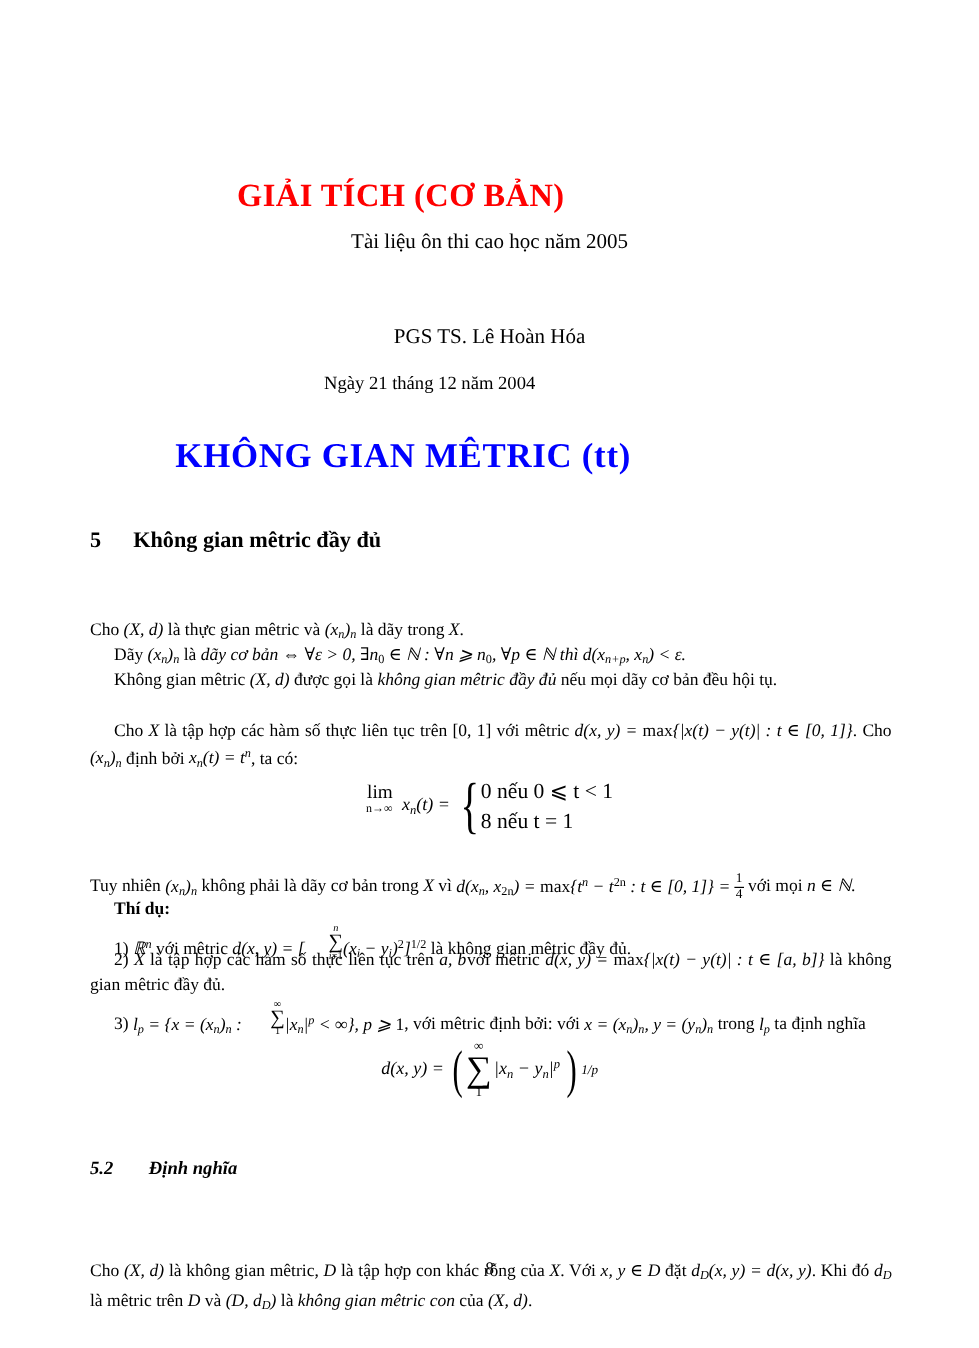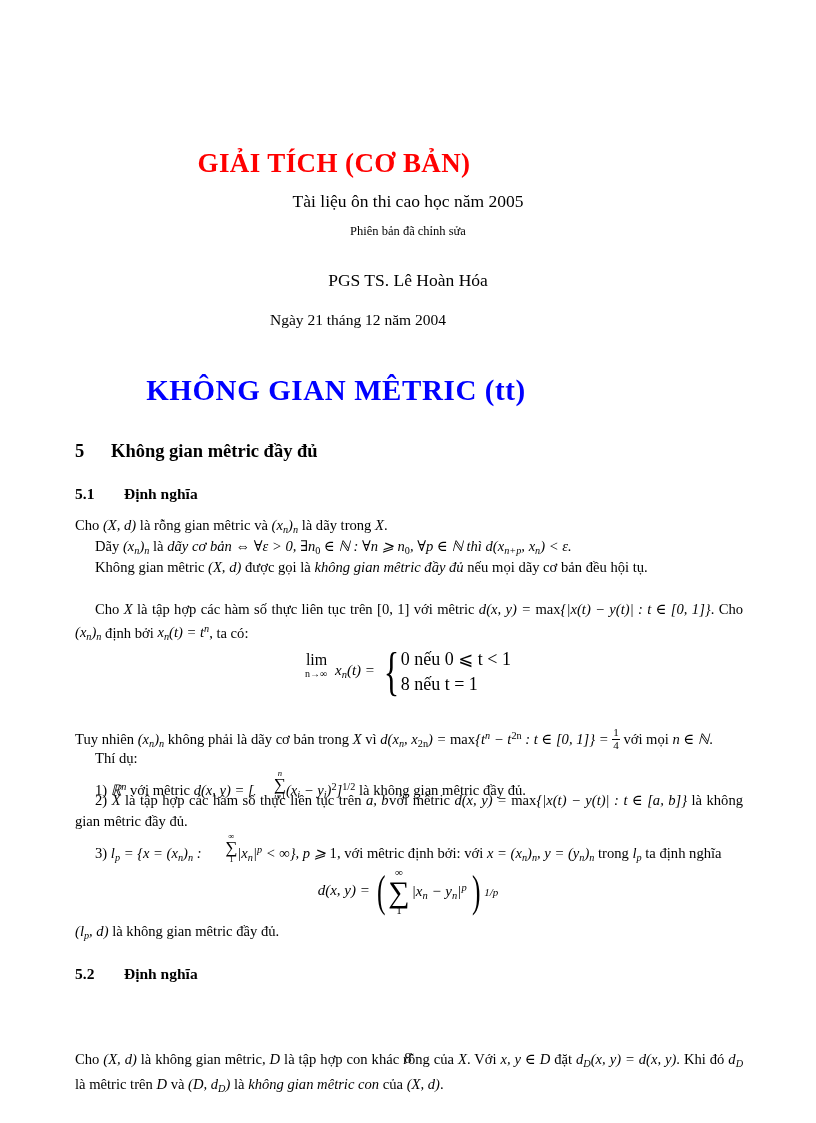--- a/index.html
+++ b/index.html
@@ -52,21 +52,21 @@
   }
   .title-date {
     position: absolute;
     left: 0; top: 311px;
     width: 716px;
     text-align: center;
     font-size: 15.5px;
   }
   .title-chapter {
     position: absolute;
-    left: 0; top: 374px;
+    left: 0; top: 364px;
     width: 672px;
     text-align: center;
     color: #0000ff;
     font-weight: bold;
     font-size: 29px;
     letter-spacing: 0.6px;
   }
 
   
   .h-section {
@@ -90,21 +90,21 @@
   .para {
     position: absolute;
     left: 75px;
     width: 668px;
     font-size: 14.6px;
     line-height: 20.6px;
     text-align: justify;
   }
   .indent { text-indent: 20px; }
   i, .it { font-style: italic; }
-  b, .bf { font-weight: normal; }
+  b, .bf { font-weight: bold; }
   .mathvar { font-style: italic; font-family: "Liberation Serif","DejaVu Serif",serif; }
   .up { font-style: normal; }
 
   
   sub { font-size: 0.70em; vertical-align: -0.28em; font-style: italic; }
   sup { font-size: 0.70em; vertical-align: 0.48em; font-style: italic; }
   sub.up, sup.up { font-style: normal; }
 
   
   .frac {
@@ -196,35 +196,31 @@
     font-size: 14.6px;
   }
 </style>
 </head>
 <body>
 
 <div class="page">
 
   <div class="title-main">GIẢI TÍCH (CƠ BẢN)</div>
   <div class="title-sub">Tài liệu ôn thi cao học năm 2005</div>
-  <div class="title-version">Phiên bản đã chỉnh sửa</div>
   <div class="title-author">PGS TS. Lê Hoàn Hóa</div>
   <div class="title-date">Ngày 21 tháng 12 năm 2004</div>
   <div class="title-chapter">KHÔNG GIAN MÊTRIC (tt)</div>
 
   <div class="h-section" style="top:441px;">
     <span class="num">5</span><span>Không gian mêtric đầy đủ</span>
   </div>
 
-  <div class="h-subsection" style="top:485px;">
-    <span class="num">5.1</span><span>Định nghĩa</span>
-  </div>
 
   <div class="para" style="top:515px;">
-    <span>Cho </span><span class="mathvar">(X, d)</span><span> là rỗng gian mêtric và </span><span class="mathvar">(<i>x</i><sub>n</sub>)<sub>n</sub></span><span> là dãy trong </span><span class="mathvar">X</span><span>.</span>
+    <span>Cho </span><span class="mathvar">(X, d)</span><span> là thực gian mêtric và </span><span class="mathvar">(<i>x</i><sub>n</sub>)<sub>n</sub></span><span> là dãy trong </span><span class="mathvar">X</span><span>.</span>
   </div>
 
   <div class="para indent" style="top:536px;">
     <span>Dãy </span><span class="mathvar">(<i>x</i><sub>n</sub>)<sub>n</sub></span><span> là </span><span class="it">dãy cơ bản</span><span class="mathvar"> ⇔ ∀ε &gt; 0, ∃<i>n</i><sub class="up">0</sub> ∈ ℕ : ∀<i>n</i> ⩾ <i>n</i><sub class="up">0</sub>, ∀<i>p</i> ∈ ℕ thì <i>d</i>(<i>x</i><sub>n+p</sub>, <i>x</i><sub>n</sub>) &lt; ε.</span>
   </div>
 
   <div class="para indent" style="top:557px;">
     <span>Không gian mêtric </span><span class="mathvar">(X, d)</span><span> được gọi là </span><span class="it">không gian mêtric đầy đủ</span><span> nếu mọi dãy cơ bản đều hội tụ.</span>
   </div>
 
@@ -275,25 +271,22 @@
         <span class="lim">∞</span>
         <span class="sym">∑</span>
         <span class="lim">1</span>
       </span>
       <span class="mathvar" style="margin:0 2px;">|<i>x</i><sub>n</sub> − <i>y</i><sub>n</sub>|<sup>p</sup></span>
       <span class="bigparen">)</span>
       <span class="paren-exp">1/p</span>
     </span>
   </div>
 
-  <div class="para" style="top:921px;">
-    <span class="mathvar">(<i>l</i><sub>p</sub>, <i>d</i>)</span><span> là không gian mêtric đầy đủ.</span>
-  </div>
-
-  <div class="h-subsection" style="top:965px;">
+
+  <div class="h-subsection" style="top:965px;font-style:italic;">
     <span class="num">5.2</span><span>Định nghĩa</span>
   </div>
 
   <div class="para" style="top:1049px;">
     <span>Cho </span><span class="mathvar">(X, d)</span><span> là không gian mêtric, </span><span class="mathvar">D</span><span> là tập hợp con khác rỗng của </span><span class="mathvar">X</span><span>. Với </span><span class="mathvar"><i>x</i>, <i>y</i> ∈ <i>D</i></span><span> đặt </span><span class="mathvar"><i>d</i><sub>D</sub>(<i>x</i>, <i>y</i>) = <i>d</i>(<i>x</i>, <i>y</i>)</span><span>. Khi đó </span><span class="mathvar"><i>d</i><sub>D</sub></span><span> là mêtric trên </span><span class="mathvar">D</span><span> và </span><span class="mathvar">(<i>D</i>, <i>d</i><sub>D</sub>)</span><span> là </span><span class="it">không gian mêtric con</span><span> của </span><span class="mathvar">(X, d)</span><span>.</span>
   </div>
 
   <div class="page-number">8</div>
 
 </div>

